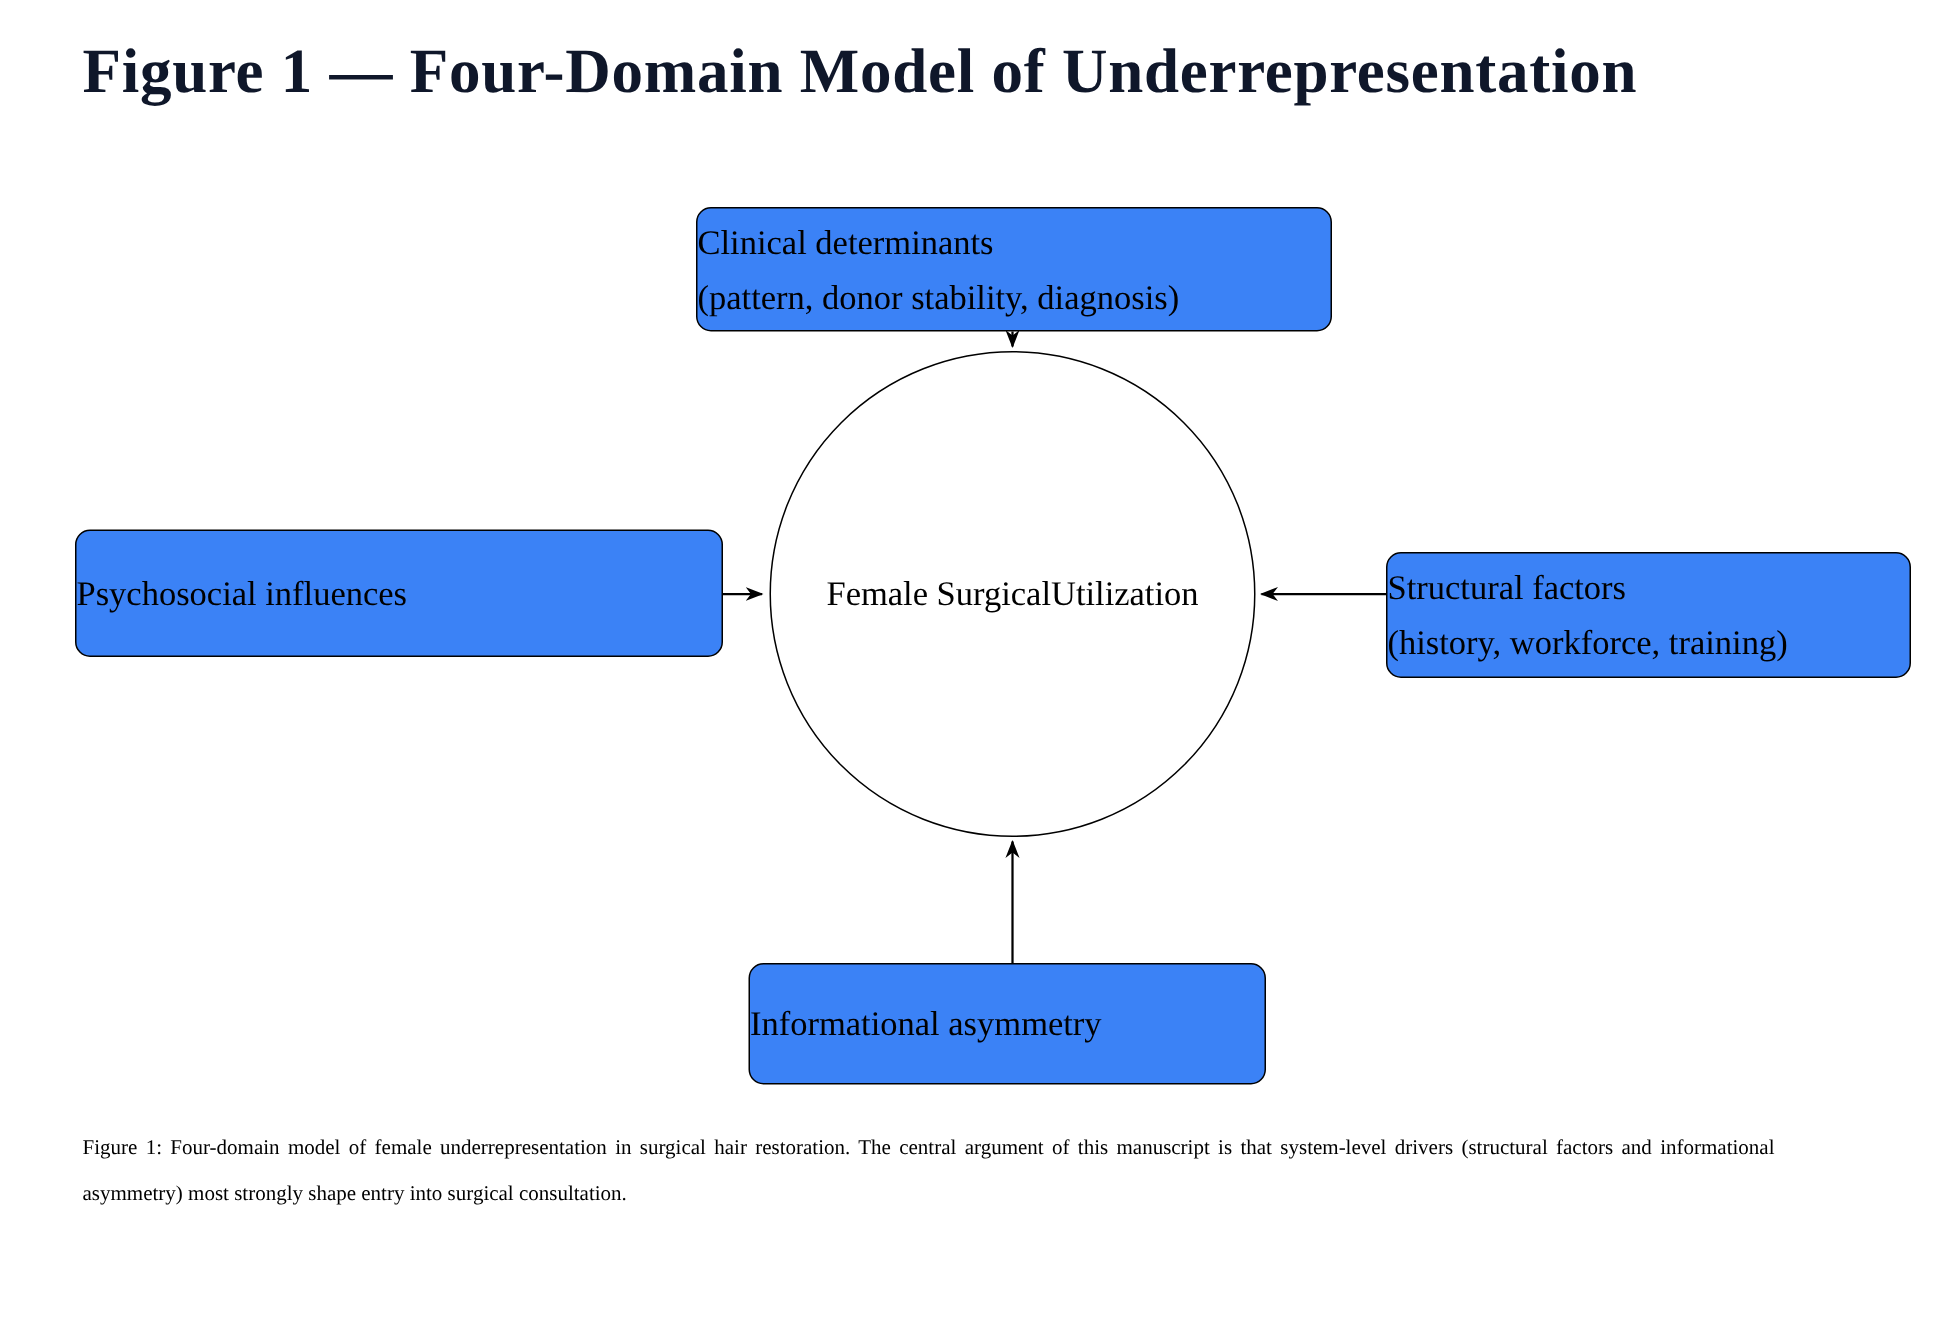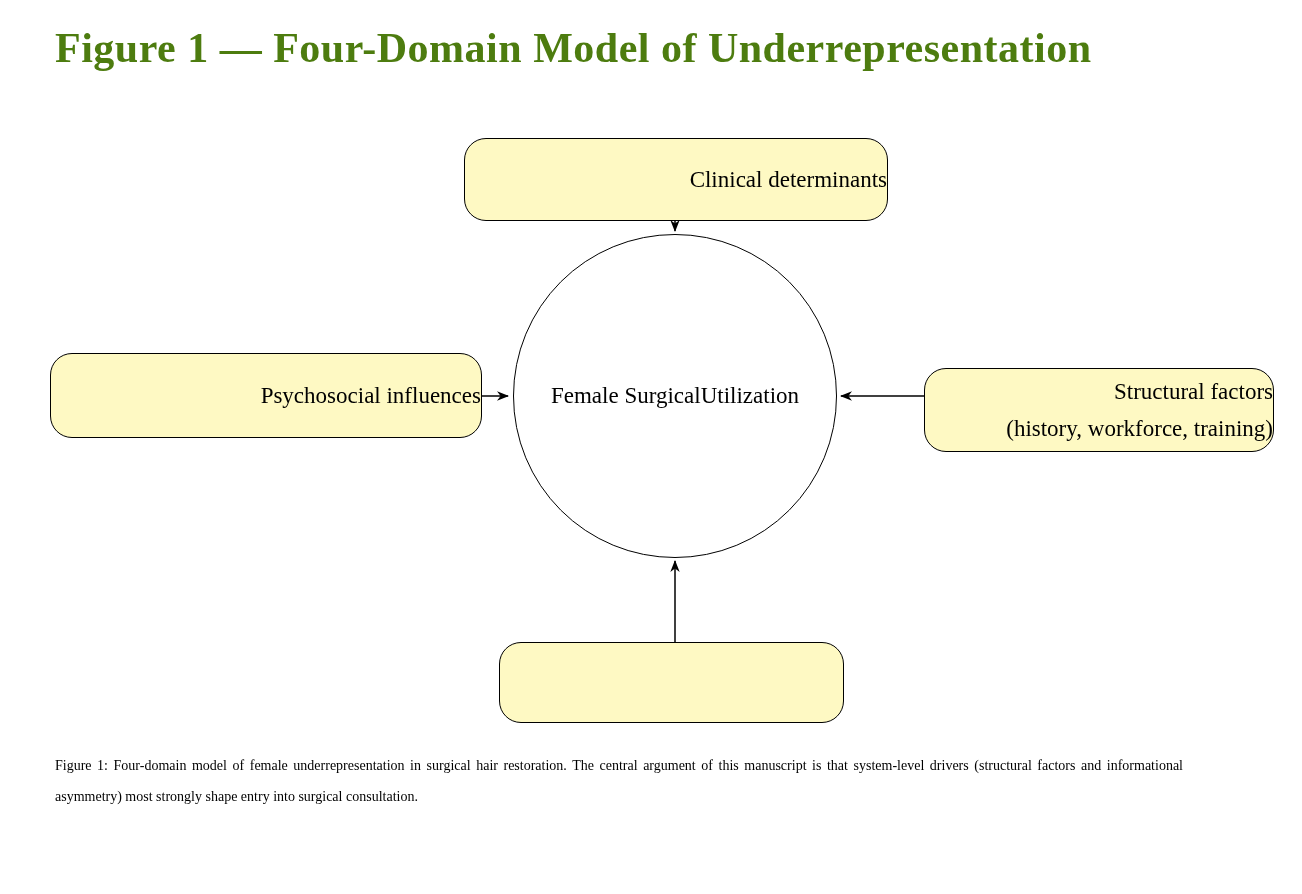--- a/index.html
+++ b/index.html
@@ -18,37 +18,37 @@
   }
   .title {
     position: absolute;
     left: 55px;
     top: 24px;
     margin: 0;
     font-size: 42px;
     font-weight: bold;
     letter-spacing: 0.5px;
     white-space: nowrap;
-    color: #4d7c0f;
+    color: #0f172a;
   }
   .arrows {
     position: absolute;
     left: 0;
     top: 0;
     pointer-events: none;
   }
   .node {
     position: absolute;
     box-sizing: border-box;
     border: 1.6px solid #000000;
-    border-radius: 22px;
-    background: #fef9c3;
+    border-radius: 10px;
+    background: #3b82f6;
     display: flex;
     flex-direction: column;
-    align-items: flex-end;
+    align-items: flex-start;
     justify-content: center;
     text-align: center;
     font-size: 23px;
     line-height: 37px;
     white-space: nowrap;
   }
   .box-top    { left: 464px; top: 138px; width: 424px; height: 83px; }
   .box-left   { left: 50px;  top: 353px; width: 432px; height: 85px; }
   .box-right  { left: 924px; top: 368px; width: 350px; height: 84px; }
   .box-bottom { left: 499px; top: 642px; width: 345px; height: 81px; }
@@ -97,32 +97,34 @@
         </marker>
       </defs>
       <line x1="675" y1="221" x2="675" y2="231" stroke="#000000" stroke-width="1.5" marker-end="url(#arrowhead)"></line>
       <line x1="482" y1="396" x2="508" y2="396" stroke="#000000" stroke-width="1.5" marker-end="url(#arrowhead)"></line>
       <line x1="924" y1="396" x2="841" y2="396" stroke="#000000" stroke-width="1.5" marker-end="url(#arrowhead)"></line>
       <line x1="675" y1="642" x2="675" y2="561" stroke="#000000" stroke-width="1.5" marker-end="url(#arrowhead)"></line>
     </svg>
 
     <div class="node box-top">
       <span>Clinical determinants</span>
+      <span>(pattern, donor stability, diagnosis)</span>
     </div>
 
     <div class="node box-left">
       <span>Psychosocial influences</span>
     </div>
 
     <div class="node box-right">
       <span>Structural factors</span>
       <span>(history, workforce, training)</span>
     </div>
 
     <div class="node box-bottom">
+      <span>Informational asymmetry</span>
     </div>
 
     <div class="center-circle">
       <span>Female SurgicalUtilization</span>
     </div>
 
   </div>
 
   <p class="caption">Figure 1: Four-domain model of female underrepresentation in surgical hair restoration. The central argument of this manuscript is that system-level drivers (structural factors and informational asymmetry) most strongly shape entry into surgical consultation.</p>
 

